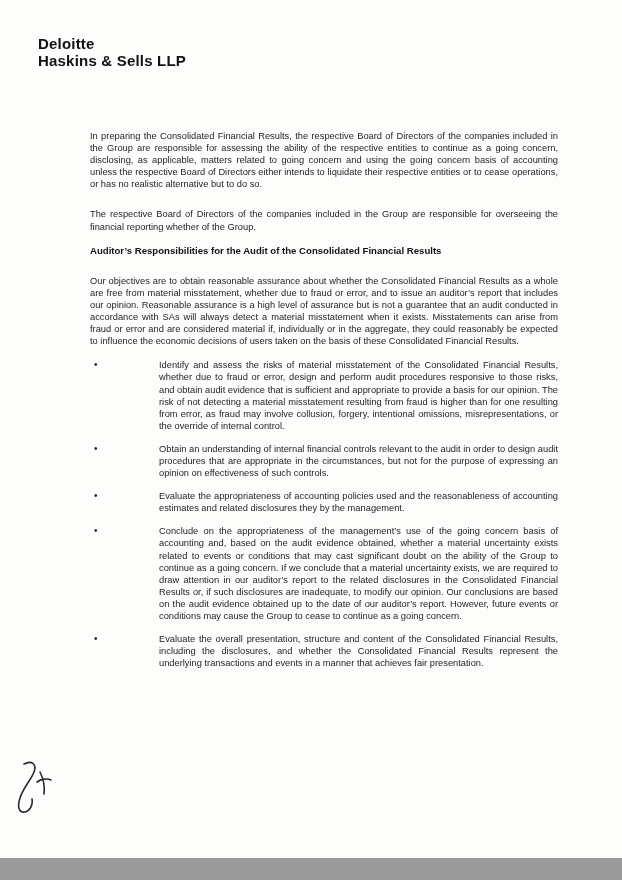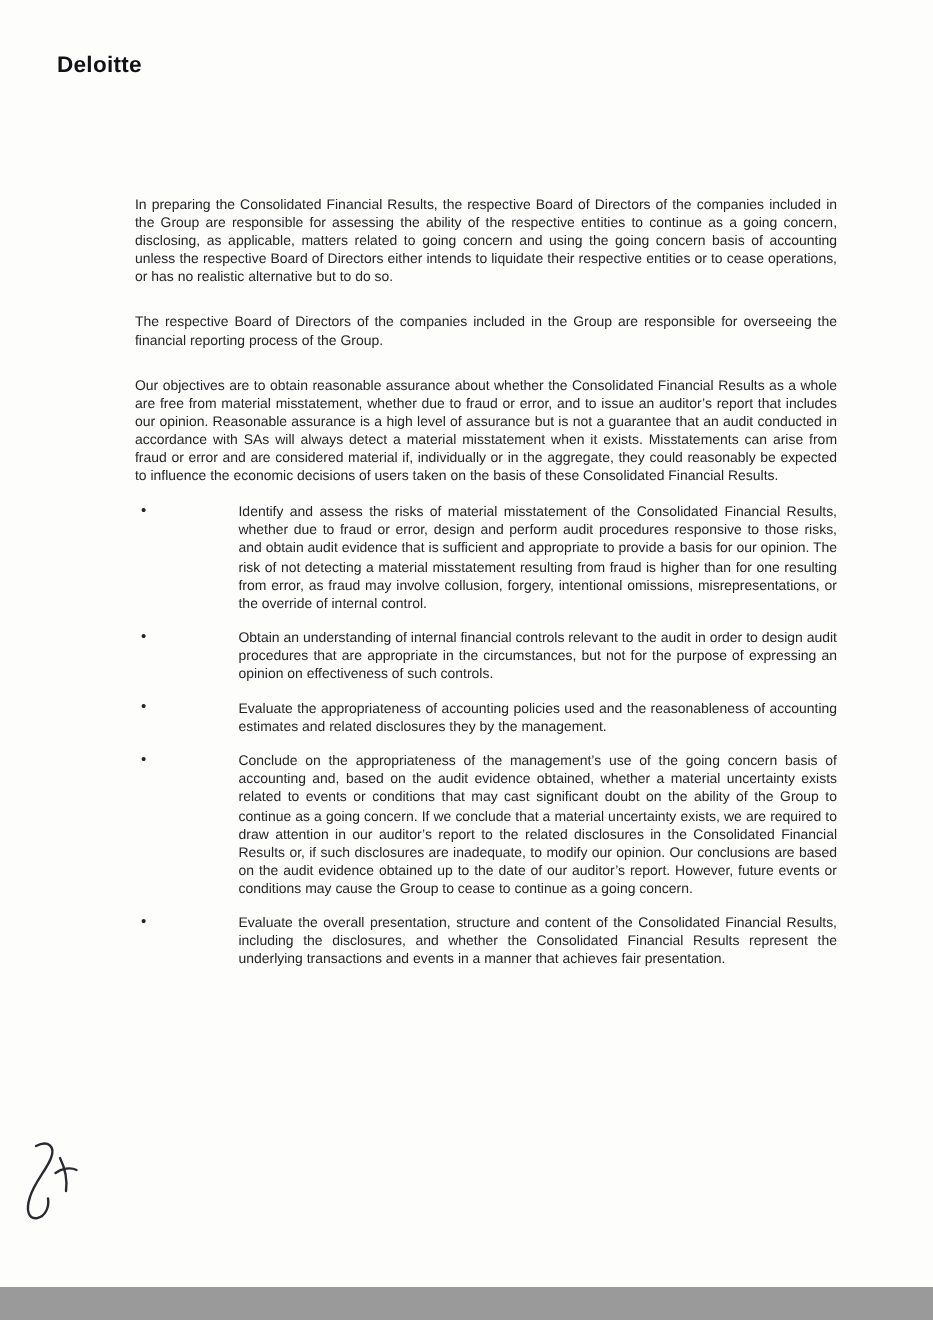--- a/index.html
+++ b/index.html
@@ -86,26 +86,28 @@
     stroke-linecap: round;
   }
 </style>
 </head>
 <body>
 
 <div class="page">
 
   <div class="logo">
     <div class="logo-line1">Deloitte</div>
+    <div class="logo-line2">Haskins &amp; Sells LLP</div>
   </div>
 
   <div class="content">
     <p>In preparing the Consolidated Financial Results, the respective Board of Directors of the companies included in the Group are responsible for assessing the ability of the respective entities to continue as a going concern, disclosing, as applicable, matters related to going concern and using the going concern basis of accounting unless the respective Board of Directors either intends to liquidate their respective entities or to cease operations, or has no realistic alternative but to do so.</p>
-    <p>The respective Board of Directors of the companies included in the Group are responsible for overseeing the financial reporting process of the Group.</p>
+    <p>The respective Board of Directors of the companies included in the Group are responsible for overseeing the financial reporting whether of the Group.</p>
 
+    <h3 class="section-heading">Auditor’s Responsibilities for the Audit of the Consolidated Financial Results</h3>
 
     <p>Our objectives are to obtain reasonable assurance about whether the Consolidated Financial Results as a whole are free from material misstatement, whether due to fraud or error, and to issue an auditor’s report that includes our opinion. Reasonable assurance is a high level of assurance but is not a guarantee that an audit conducted in accordance with SAs will always detect a material misstatement when it exists. Misstatements can arise from fraud or error and are considered material if, individually or in the aggregate, they could reasonably be expected to influence the economic decisions of users taken on the basis of these Consolidated Financial Results.</p>
 
     <ul class="bullets">
       <li>
         <span class="marker">•</span>
         <span class="bullet-text">Identify and assess the risks of material misstatement of the Consolidated Financial Results, whether due to fraud or error, design and perform audit procedures responsive to those risks, and obtain audit evidence that is sufficient and appropriate to provide a basis for our opinion. The risk of not detecting a material misstatement resulting from fraud is higher than for one resulting from error, as fraud may involve collusion, forgery, intentional omissions, misrepresentations, or the override of internal control.</span>
       </li>
       <li>
         <span class="marker">•</span>

